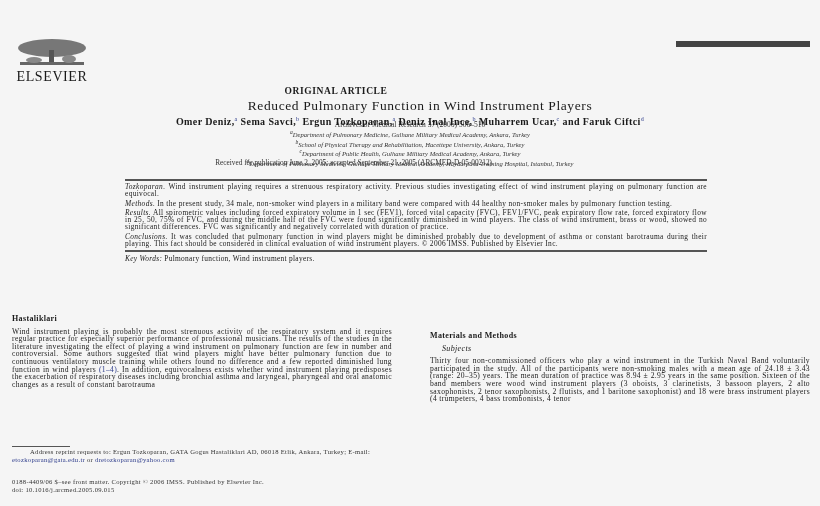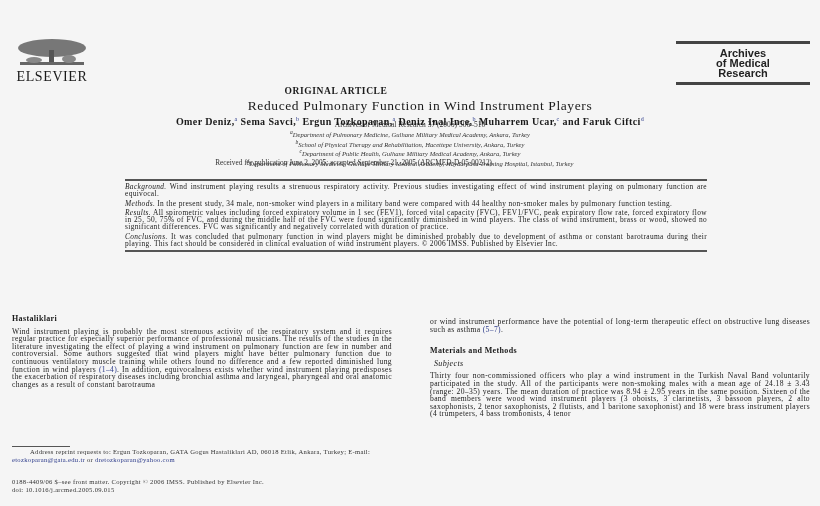--- a/index.html
+++ b/index.html
@@ -39,21 +39,21 @@
   .abstract p { margin: 0 0 2px 0; }
   .abstract .label { font-style: italic; }
   .keywords { font-size: 7.4px; padding-top: 2px; letter-spacing: 0.3px; }
   .keywords .label { font-style: italic; }
 
   
   .col { font-size: 7.6px; line-height: 7.6px; text-align: justify; letter-spacing: 0.35px; }
   .col-left { left: 12px; top: 315px; width: 380px; }
   .col-right { left: 430px; top: 318px; width: 380px; }
   .section-heading { font-weight: bold; font-size: 8px; margin-bottom: 5px; }
-  .sub-heading { font-style: italic; font-size: 8px; margin: 4px 0 5px 4px; }
+  .sub-heading { font-style: italic; font-size: 8px; margin: 4px 0 5px 12px; }
   .col p { margin: 0; }
   .indent { text-indent: 14px; }
   .ref { color: #2b3a8a; }
 
   .footnote-rule { left: 12px; top: 446px; width: 58px; height: 1px; background: #555; }
   .footnote { left: 12px; top: 448px; width: 380px; font-size: 6.6px; line-height: 7.6px; color: #333; letter-spacing: 0.3px; }
   .footnote .email { color: #2b3a8a; }
   .imprint { left: 12px; top: 478px; width: 700px; font-size: 6.6px; line-height: 7.6px; color: #333; letter-spacing: 0.3px; }
 </style>
 </head>
@@ -65,25 +65,20 @@
     <rect x="35" y="12" width="5" height="13" fill="#555"></rect>
     <rect x="6" y="24" width="64" height="3" fill="#666"></rect>
     <ellipse cx="20" cy="22" rx="8" ry="3" fill="#888"></ellipse>
     <ellipse cx="55" cy="21" rx="7" ry="4" fill="#888"></ellipse>
   </svg>
   <div class="word">ELSEVIER</div>
 </div>
 
 <div class="abs journal-mark">
   <div class="rule"></div>
-  <div class="name">
-    <div>Archives</div>
-    <div>of Medical</div>
-    <div>Research</div>
-  </div>
   <div class="rule"></div>
 </div>
 
 <div class="abs citation">Archives of Medical Research 37 (2006) 506–510</div>
 <div class="abs article-type">ORIGINAL ARTICLE</div>
 <div class="abs title">Reduced Pulmonary Function in Wind Instrument Players</div>
 
 <div class="abs authors">
   <span>Omer Deniz,</span><sup>a</sup>
   <span>Sema Savci,</span><sup>b</sup>
@@ -98,42 +93,44 @@
   <div><sup>b</sup><span>School of Physical Therapy and Rehabilitation, Hacettepe University, Ankara, Turkey</span></div>
   <div><sup>c</sup><span>Department of Public Health, Gulhane Military Medical Academy, Ankara, Turkey</span></div>
   <div><sup>d</sup><span>Department of Pulmonary Medicine, Gulhane Military Medical Academy, Haydarpasa Training Hospital, Istanbul, Turkey</span></div>
 </div>
 
 <div class="abs received">Received for publication June 2, 2005; accepted September 21, 2005 (ARCMED-D-05-00212).</div>
 
 <div class="abs abstract">
   <div class="rule"></div>
   <div class="body">
-    <p><span class="label">Background.</span><span> Wind instrument playing results a strenuous respiratory activity. Previous studies investigating effect of wind instrument playing on pulmonary function are equivocal.</span></p>
+    <p><span class="label">Tozkoparan.</span><span> Wind instrument playing requires a strenuous respiratory activity. Previous studies investigating effect of wind instrument playing on pulmonary function are equivocal.</span></p>
     <p><span class="label">Methods.</span><span> In the present study, 34 male, non-smoker wind players in a military band were compared with 44 healthy non-smoker males by pulmonary function testing.</span></p>
     <p><span class="label">Results.</span><span> All spirometric values including forced expiratory volume in 1 sec (FEV1), forced vital capacity (FVC), FEV1/FVC, peak expiratory flow rate, forced expiratory flow in 25, 50, 75% of FVC, and during the middle half of the FVC were found significantly diminished in wind players. The class of wind instrument, brass or wood, showed no significant differences. FVC was significantly and negatively correlated with duration of practice.</span></p>
     <p><span class="label">Conclusions.</span><span> It was concluded that pulmonary function in wind players might be diminished probably due to development of asthma or constant barotrauma during their playing. This fact should be considered in clinical evaluation of wind instrument players.   © 2006 IMSS. Published by Elsevier Inc.</span></p>
   </div>
   <div class="rule"></div>
+  <div class="keywords">
+    <span class="label">Key Words:</span><span> Pulmonary function, Wind instrument players.</span>
+  </div>
 </div>
 
 <div class="abs col col-left">
   <div class="section-heading">Hastaliklari</div>
   <p><span>Wind instrument playing is probably the most strenuous activity of the respiratory system and it requires regular practice for especially superior performance of professional musicians. The results of the studies in the literature investigating the effect of playing a wind instrument on pulmonary function are few in number and controversial. Some authors suggested that wind players might have better pulmonary function due to continuous ventilatory muscle training while others found no difference and a few reported diminished lung function in wind players </span><a class="ref">(1–4)</a><span>. In addition, equivocalness exists whether wind instrument playing predisposes the exacerbation of respiratory diseases including bronchial asthma and laryngeal, pharyngeal and oral anatomic changes as a result of constant barotrauma</span></p>
 </div>
 
 <div class="abs footnote-rule"></div>
 <div class="abs footnote">
   <span style="padding-left:18px">Address reprint requests to: Ergun Tozkoparan, GATA Gogus Hastaliklari AD, 06018 Etlik, Ankara, Turkey; E-mail: </span><a class="email">etozkoparan@gata.edu.tr</a><span> or </span><a class="email">dretozkoparan@yahoo.com</a>
 </div>
 
 <div class="abs imprint">
   <div>0188-4409/06 $–see front matter. Copyright © 2006 IMSS. Published by Elsevier Inc.</div>
   <div>doi: 10.1016/j.arcmed.2005.09.015</div>
 </div>
 
 <div class="abs col col-right">
-  <p><span>or wind instrument performance have the potential of long-term therapeutic effect on obstructive lung diseases such as asthma </span><a class="ref">(5–7)</a><span>.</span></p>
   <div style="height:14px"></div>
   <div class="section-heading">Materials and Methods</div>
   <div class="sub-heading">Subjects</div>
   <p>Thirty four non-commissioned officers who play a wind instrument in the Turkish Naval Band voluntarily participated in the study. All of the participants were non-smoking males with a mean age of 24.18 ± 3.43 (range: 20–35) years. The mean duration of practice was 8.94 ± 2.95 years in the same position. Sixteen of the band members were wood wind instrument players (3 oboists, 3 clarinetists, 3 bassoon players, 2 alto saxophonists, 2 tenor saxophonists, 2 flutists, and 1 baritone saxophonist) and 18 were brass instrument players (4 trumpeters, 4 bass trombonists, 4 tenor</p>
 </div>
 
 </body></html>

